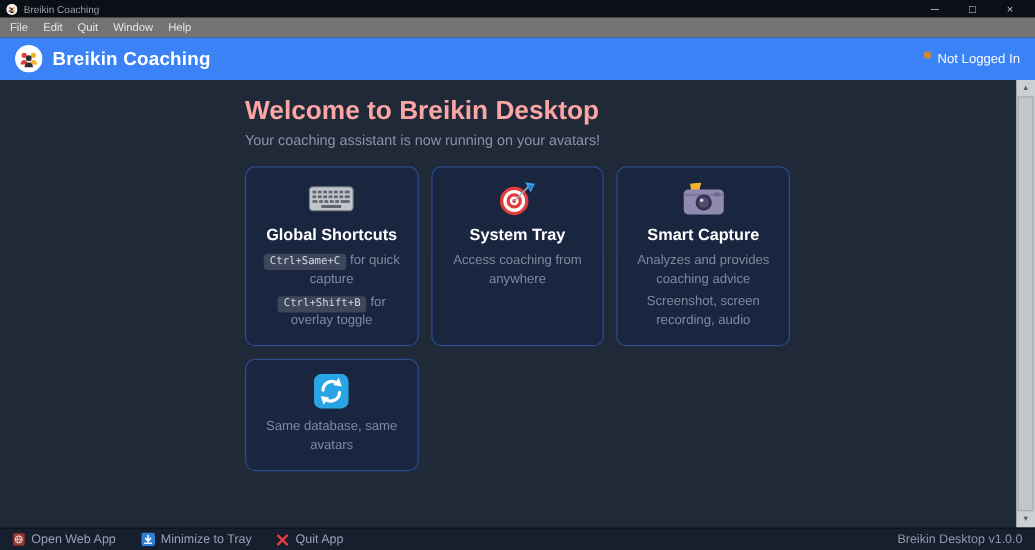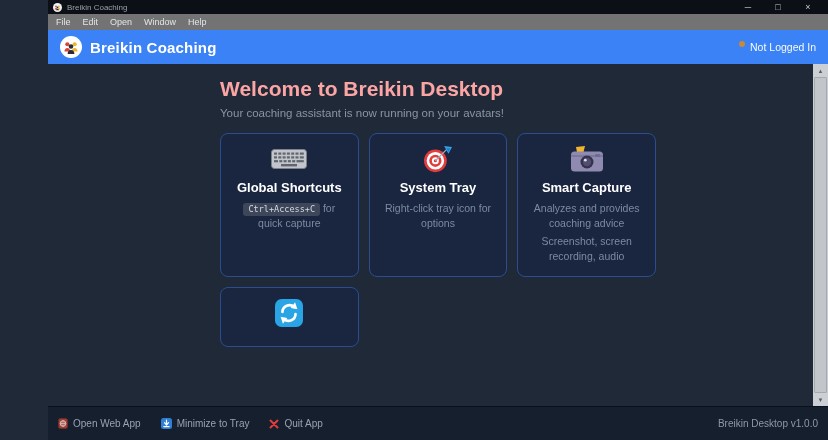--- a/index.html
+++ b/index.html
@@ -3,21 +3,21 @@
 <meta charset="utf-8">
 <style>
   * { box-sizing: border-box; }
   html,body { margin:0; padding:0; }
   body {
     width:828px; height:440px; overflow:hidden;
     background:#1f2937;
     font-family:"Liberation Sans", sans-serif;
     -webkit-font-smoothing:antialiased;
   }
-  .window { width:828px; height:440px; display:flex; flex-direction:column; background:#1f2937;padding-left:48px; }
+  .window { width:828px; height:440px; display:flex; flex-direction:column; background:#1f2937; }
 
   
   .titlebar { height:14px; background:#0c0f15; display:flex; align-items:center; padding:0 5px; flex:0 0 auto; }
   .titlebar .app-icon { width:9px; height:9px; display:inline-flex; }
   .titlebar .app-icon svg { width:9px; height:9px; }
   .titlebar-title { font-size:8px; color:#9aa0a8; margin-left:5px; }
   .titlebar-controls { margin-left:auto; display:flex; align-items:center; }
   .tb-btn { width:30px; text-align:center; color:#c6cad0; font-size:9px; line-height:14px; cursor:default; }
 
   
@@ -52,21 +52,21 @@
     background:#3d4759; color:#d3dae3; font-family:"DejaVu Sans Mono", monospace;
     font-size:8.5px; padding:1px 5px 2px; border-radius:3px; white-space:nowrap;
   }
 
   
   .scrollbar { position:absolute; right:0; top:0; bottom:0; width:15px; background:#ccd0d4; display:flex; flex-direction:column; }
   .sb-arrow { height:13px; flex:0 0 auto; display:flex; align-items:center; justify-content:center; color:#5a5e64; font-size:6px; }
   .sb-thumb { flex:1 1 auto; margin:0 1px; background:#c2c6ca; border:1px solid #a6aab0; border-radius:1px; }
 
   
-  .footer { height:34px; background:#161f2d; border-top:1px solid #0b111b; display:flex; align-items:center; padding:0 10px; flex:0 0 auto; }
+  .footer { height:18px; background:#161f2d; border-top:1px solid #0b111b; display:flex; align-items:center; padding:0 10px; flex:0 0 auto; }
   .footer-action { display:flex; align-items:center; gap:5px; font-size:10px; color:#97a2b3; margin-right:20px; cursor:default; }
   .footer-action .f-icon { display:inline-flex; }
   .footer-version { margin-left:auto; font-size:10px; color:#8d98a9;text-align:center; }
 </style>
 </head>
 <body>
 
 <div class="window">
 
   <div class="titlebar">
@@ -85,21 +85,21 @@
     <span class="titlebar-controls">
       <span class="tb-btn">─</span>
       <span class="tb-btn">□</span>
       <span class="tb-btn">×</span>
     </span>
   </div>
 
   <div class="menubar">
     <span class="menu-item">File</span>
     <span class="menu-item">Edit</span>
-    <span class="menu-item">Open</span>
+    <span class="menu-item">Quit</span>
     <span class="menu-item">Window</span>
     <span class="menu-item">Help</span>
   </div>
 
   <div class="app-header">
     <span class="brand">
       <span class="logo-circle">
         <svg viewBox="0 0 24 24">
           <circle cx="12" cy="12" r="12" fill="#ffffff"></circle>
           <circle cx="8" cy="9" r="2.3" fill="#d9453c"></circle>
@@ -148,38 +148,39 @@
                   <rect x="8.3" y="13.1" width="3" height="2.2"></rect>
                   <rect x="12.6" y="13.1" width="3" height="2.2"></rect>
                   <rect x="16.9" y="13.1" width="3" height="2.2"></rect>
                   <rect x="21.2" y="13.1" width="3" height="2.2"></rect>
                   <rect x="25.5" y="13.1" width="7.3" height="2.2"></rect>
                 <rect x="10" y="17" width="16" height="2.4"></rect>
               </g>
             </svg>
           </div>
           <h3 class="card-title">Global Shortcuts</h3>
-          <p class="card-text"><span class="kbd">Ctrl+Access+C</span><span> for quick capture</span></p>
+          <p class="card-text"><span class="kbd">Ctrl+Same+C</span><span> for quick capture</span></p>
+          <p class="card-text"><span class="kbd">Ctrl+Shift+B</span><span> for overlay toggle</span></p>
         </div>
 
         <div class="card">
           <div class="card-icon">
             <svg width="30" height="28" viewBox="0 0 34 32">
               <circle cx="14" cy="18" r="13" fill="#e23c3c"></circle>
               <circle cx="14" cy="18" r="10" fill="#ffffff"></circle>
               <circle cx="14" cy="18" r="7" fill="#e23c3c"></circle>
               <circle cx="14" cy="18" r="4" fill="#ffffff"></circle>
               <circle cx="14" cy="18" r="1.8" fill="#e23c3c"></circle>
               <line x1="14" y1="18" x2="27" y2="5" stroke="#9fb0c0" stroke-width="1.4"></line>
               <path d="M24 1 L33 2.2 L29 10 Z" fill="#35a3e8"></path>
               <path d="M26.5 3.5 L31 4 L29 8 Z" fill="#1d7fc4"></path>
             </svg>
           </div>
           <h3 class="card-title">System Tray</h3>
-          <p class="card-text">Right-click tray icon for options</p>
+          <p class="card-text">Access coaching from anywhere</p>
         </div>
 
         <div class="card">
           <div class="card-icon">
             <svg width="34" height="27" viewBox="0 0 34 27">
               <path d="M6 1 L15 0 L13.5 6 L7 6.5 Z" fill="#f1b42c"></path>
               <rect x="1" y="5.5" width="32" height="20" rx="3.5" fill="#8f8bb0"></rect>
               <path d="M1 9 h32 v2 h-32 z" fill="#7b77a0"></path>
               <rect x="25" y="8" width="5" height="3" rx="1" fill="#6e6a92"></rect>
               <circle cx="17" cy="16" r="6.5" fill="#36324e"></circle>
@@ -195,20 +196,21 @@
         <div class="card">
           <div class="card-icon">
             <svg width="28" height="28" viewBox="0 0 30 30">
               <rect width="30" height="30" rx="7" fill="#29a4e4"></rect>
               <path d="M8 14 A 7.5 7.5 0 0 1 20.5 8.5" stroke="#ffffff" stroke-width="2.8" fill="none" stroke-linecap="round"></path>
               <path d="M21.5 3.5 L24 11 L16.8 9.6 Z" fill="#ffffff"></path>
               <path d="M22 16 A 7.5 7.5 0 0 1 9.5 21.5" stroke="#ffffff" stroke-width="2.8" fill="none" stroke-linecap="round"></path>
               <path d="M8.5 26.5 L6 19 L13.2 20.4 Z" fill="#ffffff"></path>
             </svg>
           </div>
+          <p class="card-text">Same database, same avatars</p>
         </div>
       </div>
 
     </div>
 
     <div class="scrollbar">
       <div class="sb-arrow">▲</div>
       <div class="sb-thumb"></div>
       <div class="sb-arrow">▼</div>
     </div>

